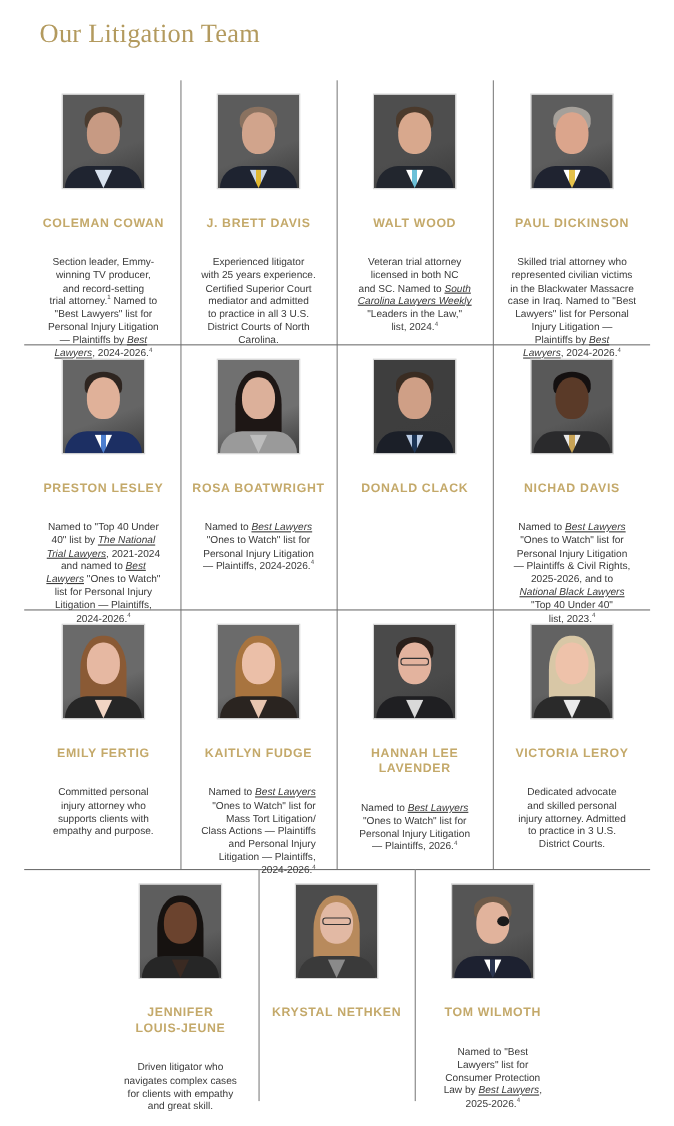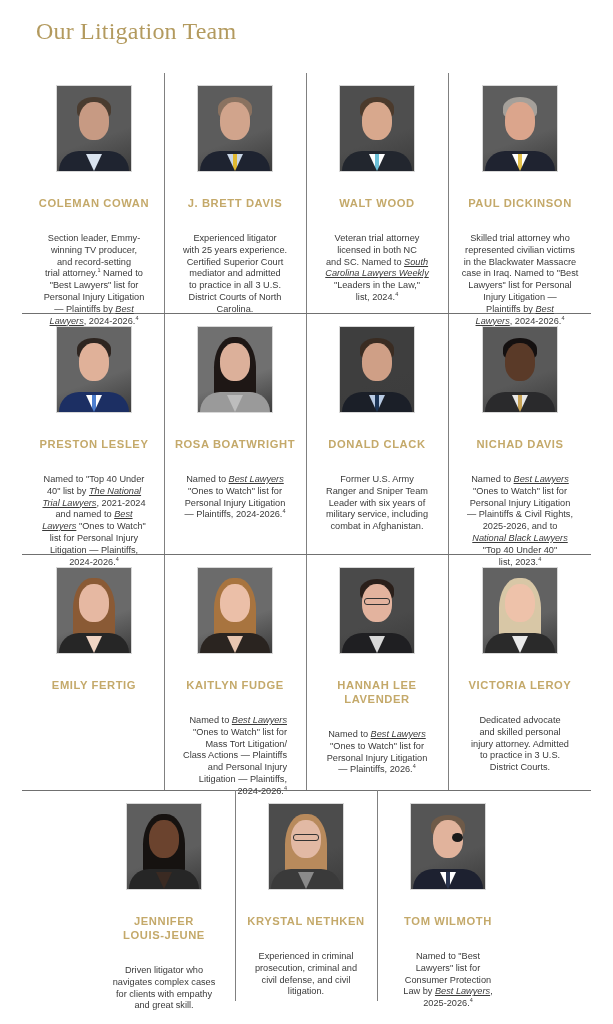--- a/index.html
+++ b/index.html
@@ -144,21 +144,20 @@
   </div>
     <div class="cell" style="left: 307px; top: 326px; width: 140px;">
     <div class="photo">
       <div class="bg" style="background: linear-gradient(160deg, rgb(62, 62, 62) 0%, rgb(62, 62, 62) 60%, rgb(60, 60, 60) 100%);"></div>
       <div class="hair" style="background: rgb(58, 44, 34); width: 34px; height: 22px; top: 11px;"></div>
       <div class="body" style="background: rgb(27, 31, 40);"></div>
       <div class="collar" style="background: linear-gradient(90deg, rgb(185, 203, 228) 0px, rgb(185, 203, 228) 35%, rgb(29, 53, 86) 35%, rgb(29, 53, 86) 65%, rgb(185, 203, 228) 65%);"></div>
       <div class="head" style="background: rgb(207, 159, 134); width: 30px; height: 38px; top: 16px;"></div>
     </div>
     <div class="name"><span>Donald Clack</span></div>
-    <div class="bio"><span>Former U.S. Army</span><br><span>Ranger and Sniper Team</span><br><span>Leader with six years of</span><br><span>military service, including</span><br><span>combat in Afghanistan.</span></div>
   </div>
     <div class="cell" style="left: 447.5px; top: 326px; width: 145px; justify-content: center;">
     <div class="photo">
       <div class="bg" style="background: linear-gradient(160deg, rgb(89, 89, 89) 0%, rgb(89, 89, 89) 60%, rgb(60, 60, 60) 100%);"></div>
       <div class="hair" style="background: rgb(20, 16, 16); width: 34px; height: 22px; top: 11px;"></div>
       <div class="body" style="background: rgb(42, 42, 44);"></div>
       <div class="collar" style="background: linear-gradient(90deg, rgb(232, 232, 232) 0px, rgb(232, 232, 232) 35%, rgb(201, 164, 86) 35%, rgb(201, 164, 86) 65%, rgb(232, 232, 232) 65%);"></div>
       <div class="head" style="background: rgb(90, 58, 40); width: 30px; height: 38px; top: 16px;"></div>
     </div>
     <div class="name"><span>Nichad Davis</span></div>
@@ -166,20 +165,21 @@
   </div>
     <div class="cell" style="left: 19px; top: 567px; width: 150px;">
     <div class="photo">
       <div class="bg" style="background: linear-gradient(160deg, rgb(106, 106, 106) 0%, rgb(106, 106, 106) 60%, rgb(60, 60, 60) 100%);"></div>
       <div class="hair" style="background: rgb(138, 90, 53); width: 42px; height: 68px; top: 10px; border-radius: 45% 45% 20% 20%;"></div>
       <div class="body" style="background: rgb(38, 38, 38);"></div>
       <div class="collar" style="background: rgb(241, 213, 196);"></div>
       <div class="head" style="background: rgb(230, 184, 162); width: 30px; height: 38px; top: 16px;"></div>
     </div>
     <div class="name"><span>Emily Fertig</span></div>
+    <div class="bio"><span>Committed personal</span><br><span>injury attorney who</span><br><span>supports clients with</span><br><span>empathy and purpose.</span></div>
   </div>
     <div class="cell" style="left: 165px; top: 567px; width: 140px; text-align: right;">
     <div class="photo">
       <div class="bg" style="background: linear-gradient(160deg, rgb(107, 107, 107) 0%, rgb(107, 107, 107) 60%, rgb(60, 60, 60) 100%);"></div>
       <div class="hair" style="background: rgb(168, 116, 63); width: 42px; height: 68px; top: 10px; border-radius: 45% 45% 20% 20%;"></div>
       <div class="body" style="background: rgb(42, 36, 32);"></div>
       <div class="collar" style="background: rgb(232, 198, 176);"></div>
       <div class="head" style="background: rgb(235, 191, 168); width: 30px; height: 38px; top: 16px;"></div>
     </div>
     <div class="name"><span>Kaitlyn Fudge</span></div>
@@ -222,21 +222,20 @@
     <div class="cell" style="left: 236px; top: 803px; width: 140px;">
     <div class="photo">
       <div class="bg" style="background: linear-gradient(160deg, rgb(76, 76, 76) 0%, rgb(76, 76, 76) 60%, rgb(60, 60, 60) 100%);"></div>
       <div class="hair" style="background: rgb(184, 138, 92); width: 42px; height: 68px; top: 10px; border-radius: 45% 45% 20% 20%;"></div>
       <div class="body" style="background: rgb(58, 58, 58);"></div>
       <div class="collar" style="background: rgb(138, 138, 138);"></div>
       <div class="head" style="background: rgb(226, 185, 164); width: 30px; height: 38px; top: 16px;"></div>
     <div style="position: absolute; left: 50%; transform: translateX(-50%); top: 30px; width: 26px; height: 7px; border: 1.5px solid rgb(51, 51, 51); border-radius: 3px;"></div>
       </div>
     <div class="name"><span>Krystal Nethken</span></div>
-    <div class="bio"><span>Experienced in criminal</span><br><span>prosecution, criminal and</span><br><span>civil defense, and civil</span><br><span>litigation.</span></div>
   </div>
     <div class="cell" style="left: 378px; top: 803px; width: 140px;">
     <div class="photo">
       <div class="bg" style="background: linear-gradient(160deg, rgb(85, 85, 85) 0%, rgb(85, 85, 85) 60%, rgb(60, 60, 60) 100%);"></div>
       <div class="hair" style="background: rgb(110, 90, 72); width: 34px; height: 22px; top: 11px;"></div>
       <div class="body" style="background: rgb(29, 33, 48);"></div>
       <div class="collar" style="background: linear-gradient(90deg, rgb(255, 255, 255) 0px, rgb(255, 255, 255) 35%, rgb(42, 53, 80) 35%, rgb(42, 53, 80) 65%, rgb(255, 255, 255) 65%);"></div>
       <div class="head" style="background: rgb(225, 179, 156); width: 30px; height: 38px; top: 16px;"></div>
     <div class="patch" style="left: 41px; top: 29px;"></div>
       </div>

